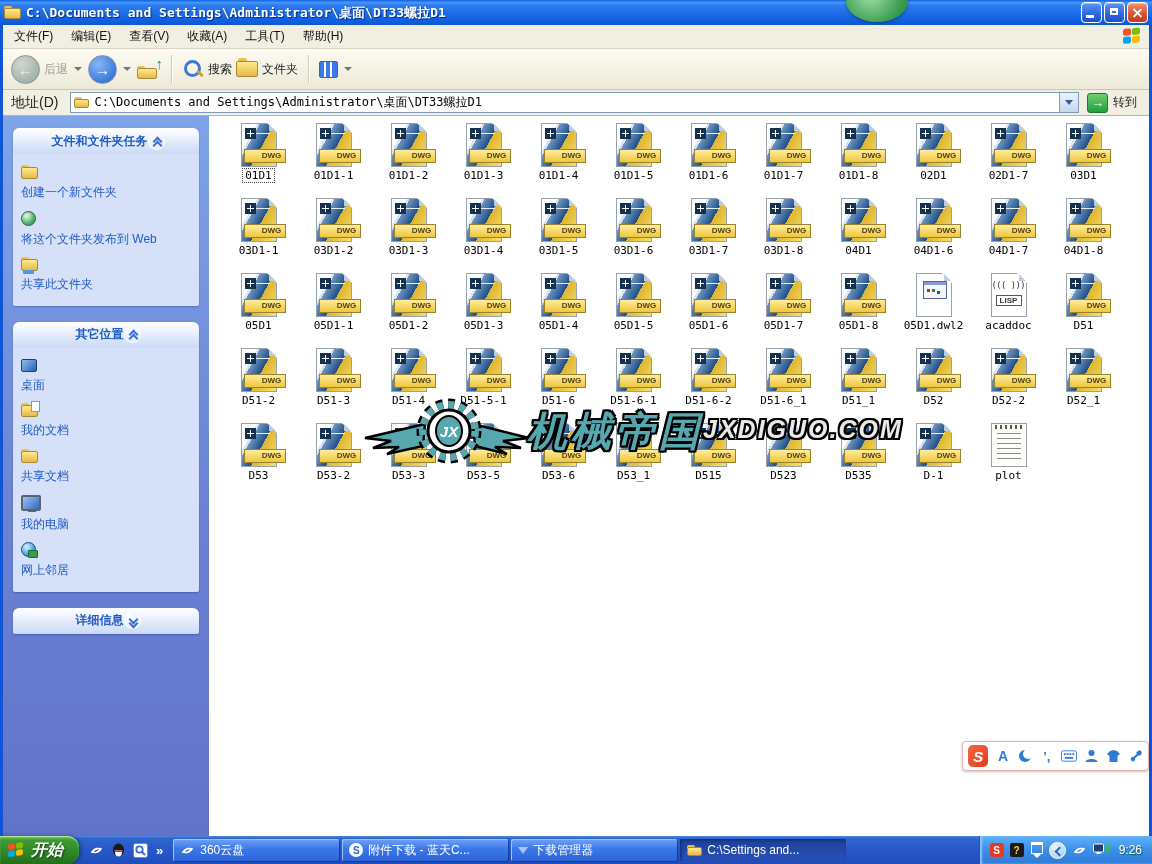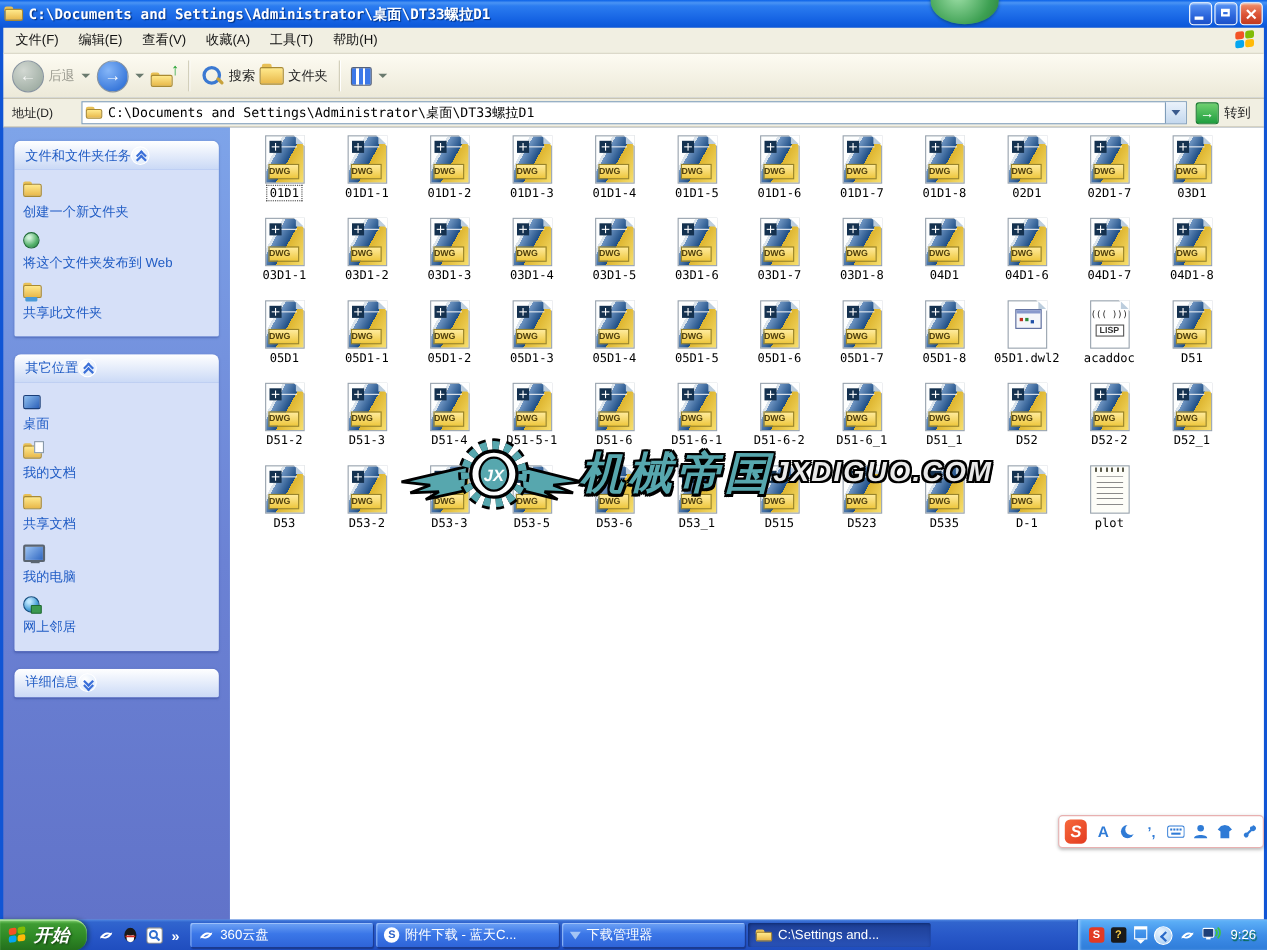--- a/index.html
+++ b/index.html
@@ -61,38 +61,38 @@
   .search-ico::before{content:"";position:absolute;left:2px;top:2px;width:11px;height:11px;border:3px solid #3B79D2;border-radius:50%;}
   .search-ico::after{content:"";position:absolute;left:14px;top:14px;width:8px;height:3px;background:#C8A23C;border-radius:2px;transform:rotate(45deg);}
   .folders-ico{position:relative;width:22px;height:16px;}
   .folders-ico::after{content:"";position:absolute;inset:0;border-radius:2px;background:linear-gradient(180deg,#FFE98C,#E8B84A);border:1px solid #A98A33;box-sizing:border-box;}
   .folders-ico::before{content:"";position:absolute;left:2px;top:-3px;width:9px;height:5px;border-radius:2px 2px 0 0;background:#E8C056;}
   .views-ico{width:19px;height:17px;border:1px solid #55617A;border-radius:2px;box-sizing:border-box;
     background:linear-gradient(90deg,#3C78E8 0 4px,#fff 4px 6px,#3C78E8 6px 10px,#fff 10px 12px,#3C78E8 12px 17px);}
 
   
   .addressbar{height:25px;flex:none;background:#F1EFE2;border-bottom:1px solid #B8B4A2;display:flex;align-items:center;padding:0 4px;}
-  .addr-label{font-size:11px;color:#222;margin:0 26px 0 4px;white-space:nowrap;}
+  .addr-label{font-size:14px;color:#222;margin:0 12px 0 4px;white-space:nowrap;}
   .addr-input{flex:1;height:21px;background:#fff;border:1px solid #7F9DB9;box-sizing:border-box;display:flex;align-items:center;padding-left:3px;min-width:0;}
   .addr-input .fold-ico{width:15px;height:11px;}
   .addr-text{flex:1;font:12px "DejaVu Sans Mono",monospace;color:#000;margin-left:5px;white-space:nowrap;overflow:hidden;}
   .addr-drop{width:18px;height:19px;border-left:1px solid #7F9DB9;background:linear-gradient(180deg,#EAF2FB,#C4D8EE);display:flex;align-items:center;justify-content:center;}
   .addr-drop i{width:0;height:0;border-left:4px solid transparent;border-right:4px solid transparent;border-top:5px solid #3A5A8C;}
   .go-wrap{display:flex;align-items:center;gap:5px;margin:0 8px;}
   .go-btn{width:21px;height:20px;border-radius:3px;background:linear-gradient(180deg,#6FD06F,#1F9E3F);border:1px solid #187A30;
     color:#fff;font-weight:bold;font-size:13px;display:flex;align-items:center;justify-content:center;box-sizing:border-box;}
   .go-label{font-size:12px;color:#222;}
 
   
   .main{flex:1;display:flex;min-height:0;}
   .sidebar{width:206px;flex:none;background:linear-gradient(180deg,#7EA4E9 0%,#6B82D4 55%,#6173C9 100%);
     padding:12px 10px;box-sizing:border-box;overflow:hidden;}
   .panel{margin-bottom:16px;border-radius:6px 6px 2px 2px;overflow:hidden;box-shadow:0 1px 2px rgba(20,40,120,.35);}
-  .panel-head{height:26px;display:flex;align-items:center;justify-content:flex-start;padding:0 6px 0 10px;
-    background:linear-gradient(180deg,#FFFFFF,#CAD9F6);color:#1F5BC4;font-weight:normal;font-size:12px;}
+  .panel-head{height:26px;display:flex;align-items:center;justify-content:center;padding:0 6px 0 10px;
+    background:linear-gradient(180deg,#FFFFFF,#CAD9F6);color:#1F5BC4;font-weight:bold;font-size:12px;}
   .chev-btn{width:17px;height:17px;border-radius:50%;background:radial-gradient(circle at 35% 30%,#fff,#D8E6FA);
     border:1px solid #fff;box-sizing:border-box;position:relative;flex:none;}
   .chev-btn i{position:absolute;left:5px;width:5px;height:5px;border-left:2px solid #3A6FD8;border-top:2px solid #3A6FD8;transform:rotate(45deg);}
   .chev-btn.up i:nth-child(1){top:4px;}
   .chev-btn.up i:nth-child(2){top:8px;}
   .chev-btn.down i{transform:rotate(225deg);}
   .chev-btn.down i:nth-child(1){top:3px;}
   .chev-btn.down i:nth-child(2){top:7px;}
   .panel-body{background:#D6E0F8;padding:10px 4px 4px 8px;}
   .task-link{display:flex;gap:6px;margin-bottom:9px;font-size:12px;color:#1F5BC4;line-height:1.3;align-items:flex-start;flex-direction:column;}
@@ -121,21 +121,21 @@
   
   .pg{position:relative;display:block;width:36px;height:44px;background:#fff;border:1px solid #97A2AD;box-sizing:border-box;}
   .pfold{position:absolute;top:-1px;right:-1px;width:0;height:0;border-top:10px solid #fff;border-left:10px solid transparent;}
   .pfold::before{content:"";position:absolute;top:-9px;right:1px;border-bottom:7px solid #BCCDDD;border-right:7px solid transparent;}
   .fi-dwg .pg{background:linear-gradient(119deg,#FDFEFE 26%,#DBE4EC 26%,#DBE4EC 31%,#6F95C2 31%,#1D4D85 56%,#DEB52F 56%,#F8E070 100%);}
   .fi-dwg .cross{position:absolute;top:4px;left:3px;width:11px;height:11px;background:
     linear-gradient(#fff,#fff) center/1px 7px no-repeat,
     linear-gradient(#fff,#fff) center/7px 1px no-repeat,#14314F;}
   .fi-dwg .crossline{position:absolute;top:9px;left:14px;width:14px;height:1px;background:#E8EDF2;}
   .fi-dwg .badge{position:absolute;left:2px;bottom:3px;width:26px;height:12px;background:linear-gradient(180deg,#FFEB9C,#EEC73E);
-    border:1px solid #97832B;color:#4F3F0D;font:bold 8px "Liberation Sans",sans-serif;line-height:12px;text-align:left;box-sizing:content-box;}
+    border:1px solid #97832B;color:#4F3F0D;font:bold 8px "Liberation Sans",sans-serif;line-height:12px;text-align:center;box-sizing:content-box;padding-left:14px;}
   .fi-bak .miniwin{position:absolute;left:6px;top:7px;width:22px;height:16px;border:1px solid #556699;background:#F4F6FA;}
   .fi-bak .miniwin::before{content:"";position:absolute;left:0;top:0;right:0;height:3px;background:#8899CC;}
   .fi-bak .miniwin::after{content:"";position:absolute;left:3px;top:7px;width:3px;height:3px;background:#C03020;box-shadow:5px 0 0 #2E8A3A,10px 2px 0 #2050A8;}
   .fi-lisp .lsp1{display:block;margin-top:7px;text-align:center;font:8px "DejaVu Sans Mono",monospace;color:#222;}
   .fi-lisp .lsp2{display:block;margin:5px auto 0;width:24px;border:1px solid #555;font:bold 8px "Liberation Sans",sans-serif;text-align:center;color:#333;background:#fff;}
   .fi-plot .pg{background:#FDFDF8;}
   .fi-plot .spiral{position:absolute;left:3px;right:3px;top:1px;height:4px;
     background:repeating-linear-gradient(90deg,#5A5A4A 0 2px,transparent 2px 5px);}
   .fi-plot .plines{position:absolute;left:5px;top:9px;width:24px;height:28px;
     background:repeating-linear-gradient(180deg,#8A8A8A 0 1px,transparent 1px 5px);}

